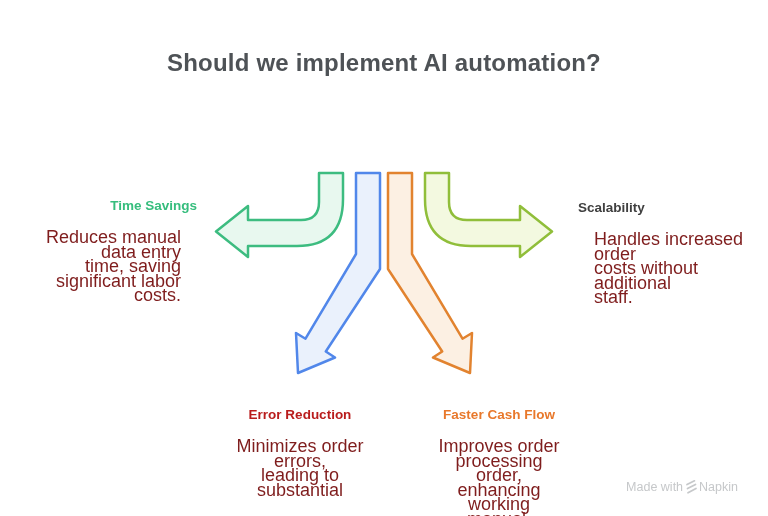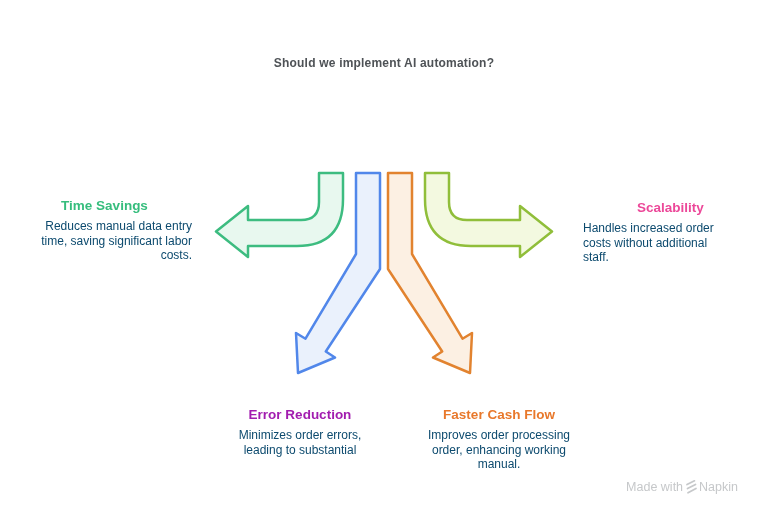--- a/index.html
+++ b/index.html
@@ -7,48 +7,47 @@
     position:relative;
     width:768px;height:516px;
     background:#ffffff;
     overflow:hidden;
     font-family:"Liberation Sans", sans-serif;
   }
   .main-title{
     position:absolute;
     top:50px;left:0;width:768px;
     text-align:center;
-    font-size:12px;line-height:26px;
+    font-size:24px;line-height:26px;
     font-weight:700;
     color:#4e5256;
     letter-spacing:.2px;
   }
   .arrows-svg{position:absolute;top:0;left:0;}
   .arrow{stroke-width:2.5;stroke-linejoin:round;stroke-linecap:round;}
   .arrow-green {fill:#e8f8ef;stroke:#3dbc80;}
   .arrow-blue  {fill:#eaf1fc;stroke:#5187ea;}
   .arrow-orange{fill:#fcf0e3;stroke:#e2832f;}
   .arrow-lime  {fill:#f3f9e0;stroke:#90be3a;}
   .text-block{position:absolute;}
   .branch-title{
     font-size:13.5px;line-height:16px;font-weight:700;
     margin:0 0 4px 0;
-    text-align:center;
   }
   .branch-desc{
-    font-size:12px;line-height:14.5px;
-    color:#0c4a6e;margin:5px;
+    font-size:18px;line-height:14.5px;
+    color:#7f1d1d;margin:16px;
   }
   .tb-time-savings   {top:198px;right:571px;width:185px;text-align:right;}
   .tb-scalability    {top:200px;left:578px;width:185px;text-align:left;}
   .tb-error-reduction{top:407px;left:219px;width:162px;text-align:center;}
   .tb-faster-cash    {top:407px;left:418px;width:162px;text-align:center;}
   .c-green {color:#36bd7d;}
-  .c-lime  {color:#ec4899;}
-  .c-blue  {color:#a21caf;}
+  .c-lime  {color:#404040;}
+  .c-blue  {color:#b91c1c;}
   .c-orange{color:#e8782b;}
   .watermark{
     position:absolute;
     top:479px;right:30px;
     display:flex;align-items:center;gap:1px;
     font-size:12.5px;line-height:15px;
     color:#c6c8ca;
     cursor:pointer;
     user-select:none;
   }

